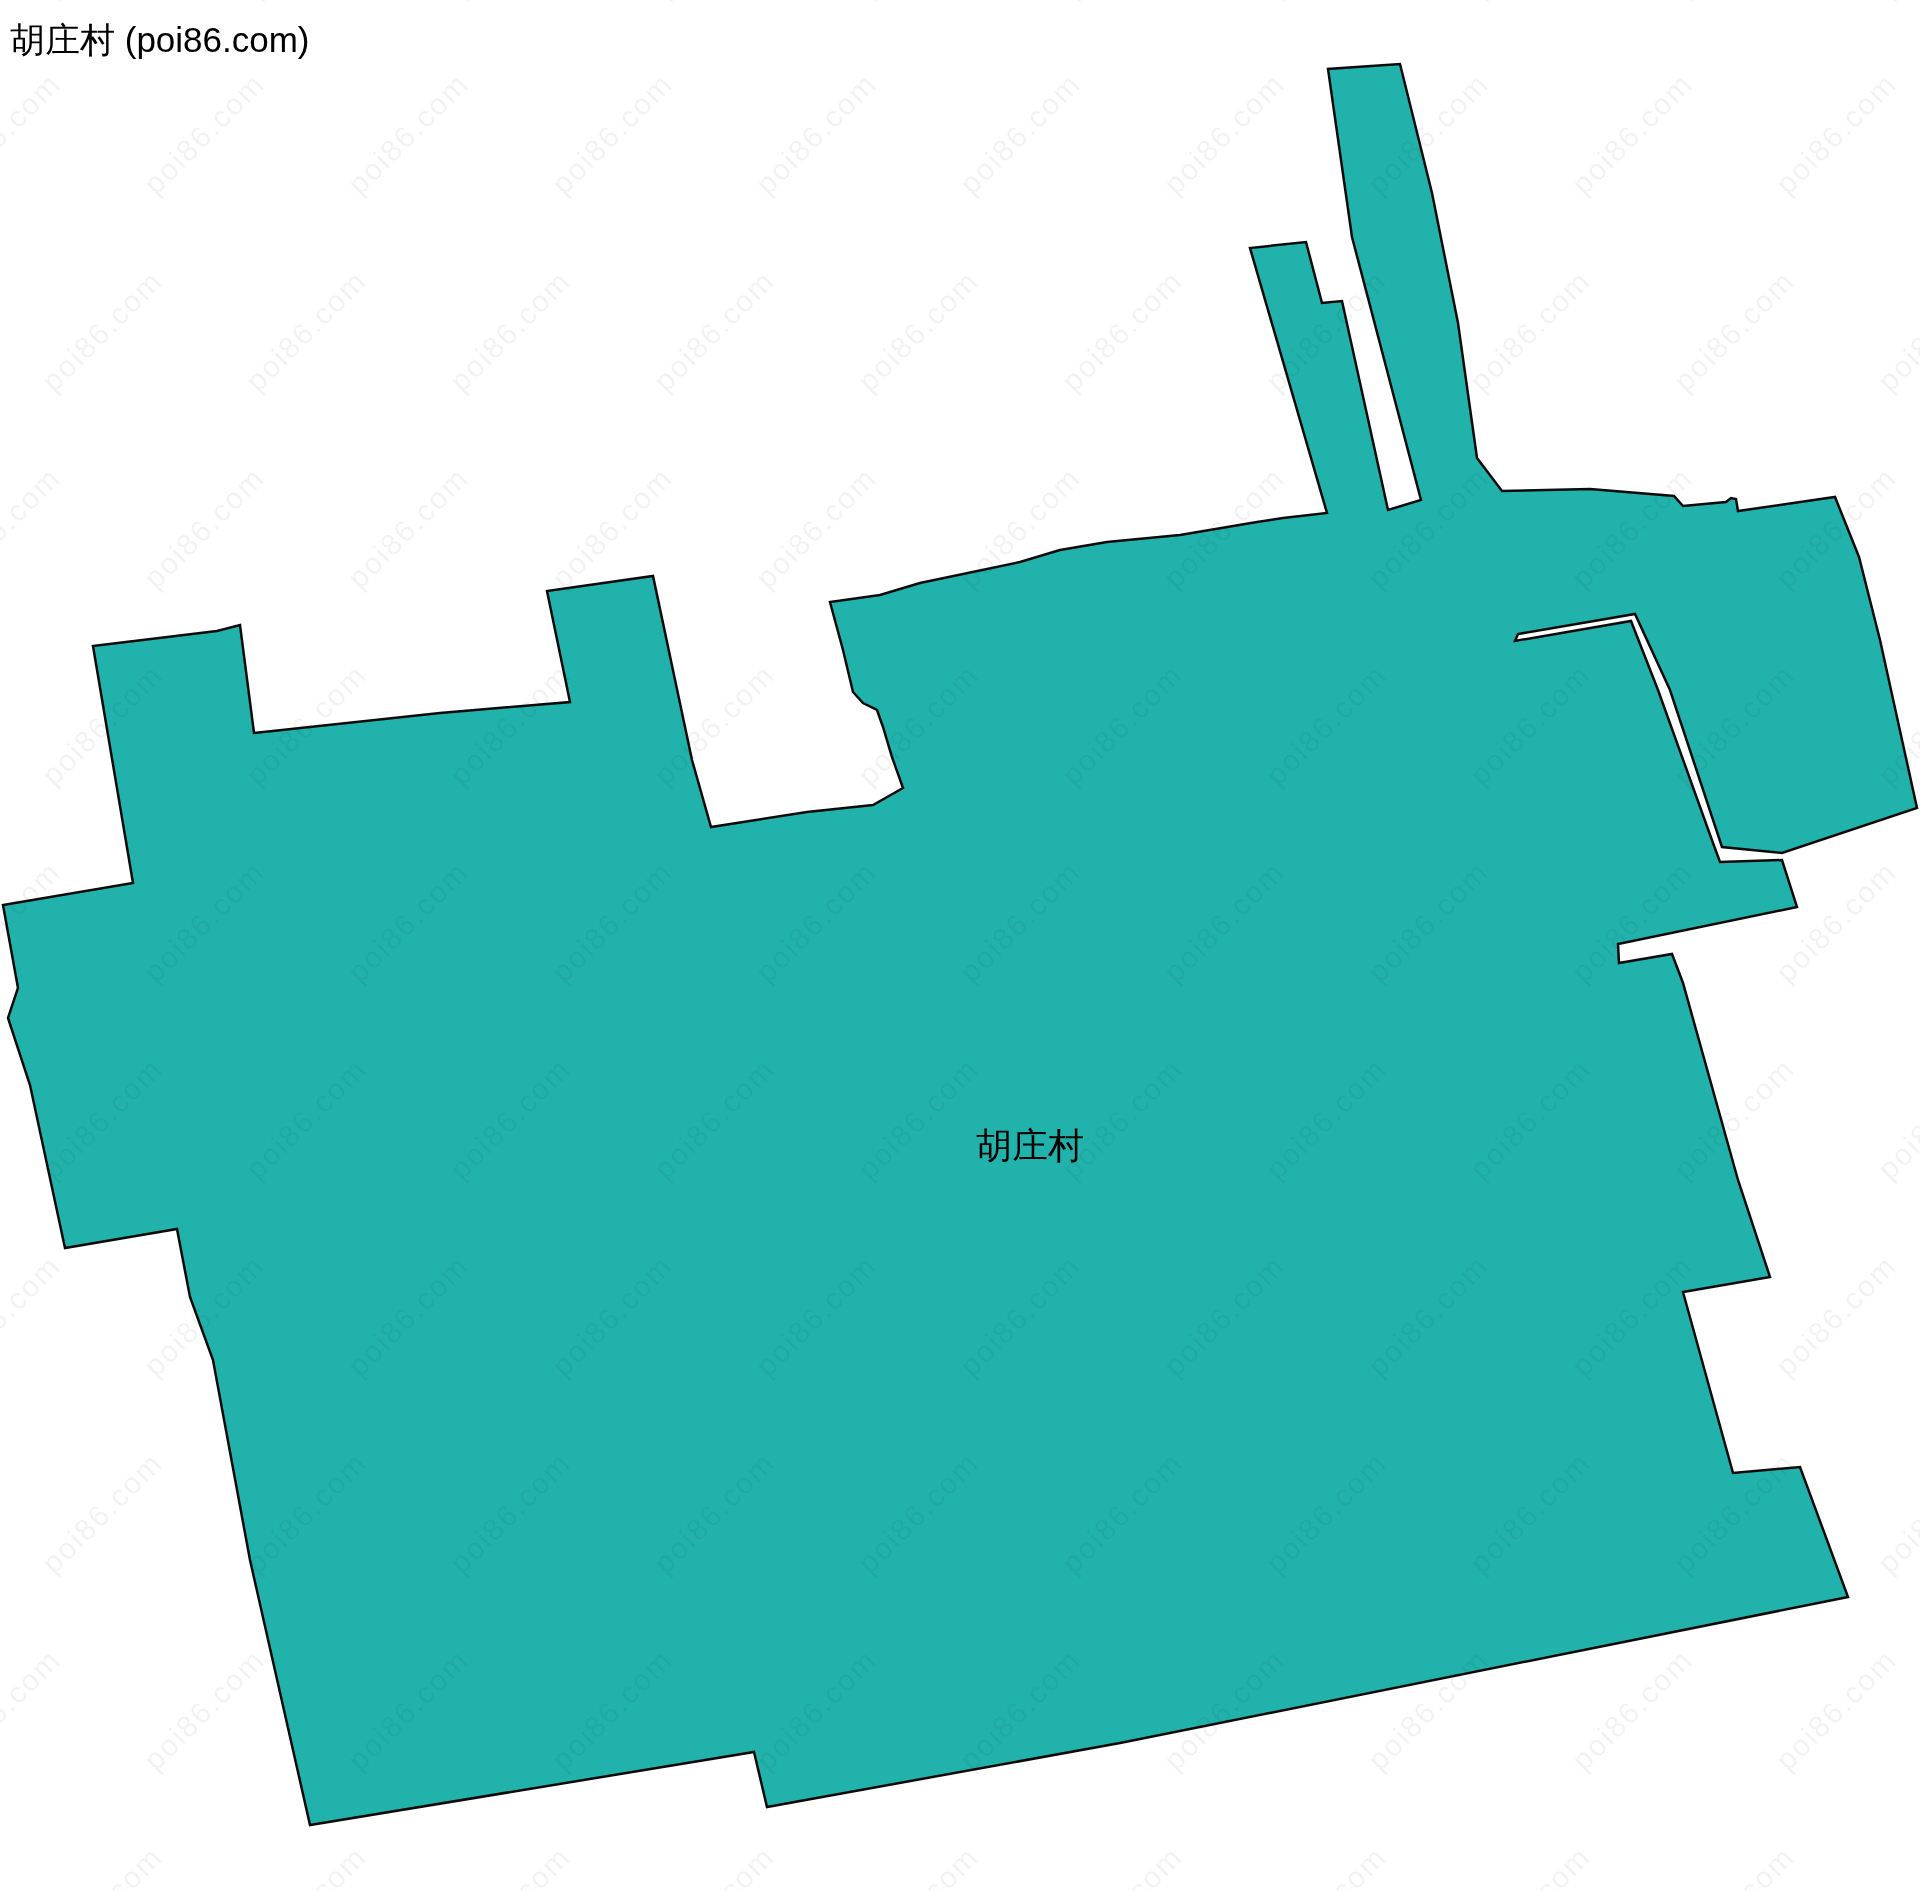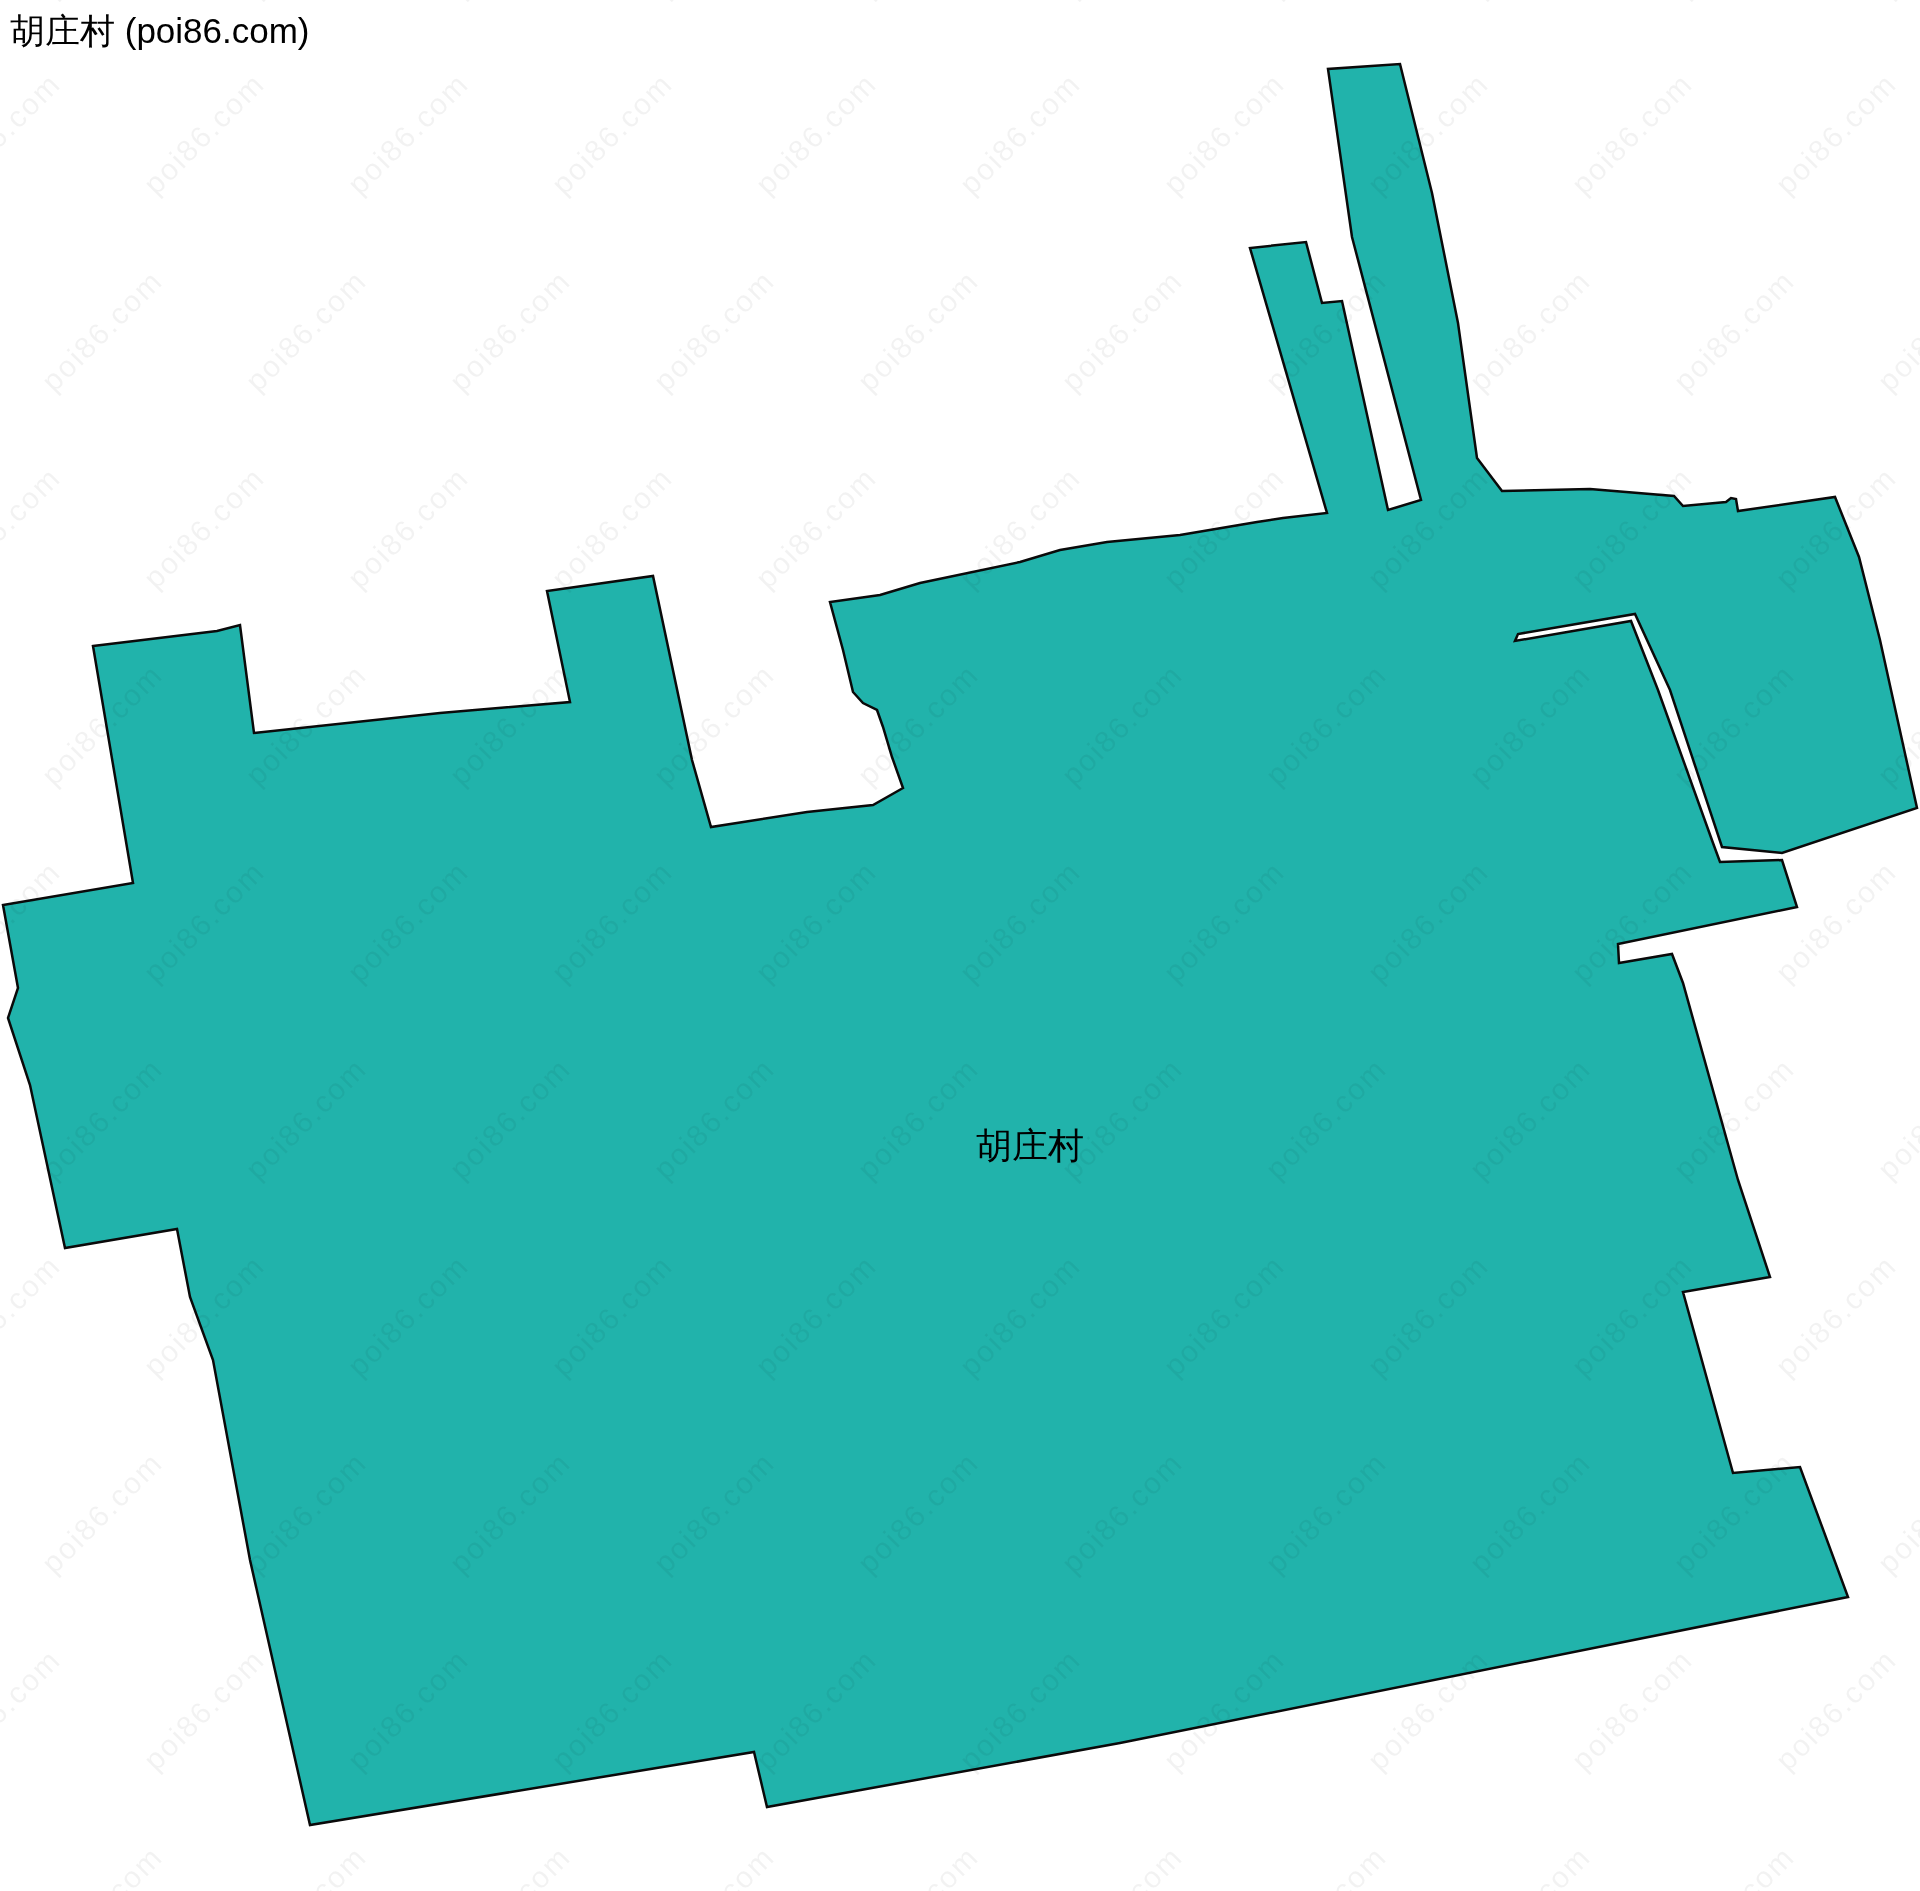--- a/index.html
+++ b/index.html
@@ -38,21 +38,21 @@
     font-size: 30px;
     letter-spacing: 2px;
     white-space: nowrap;
     transform: rotate(-45deg);
     transform-origin: center center;
     user-select: none;
   }
   #page-title {
     position: absolute;
     left: 10px;
-    top: 8px;
+    top: 17px;
     font-size: 35px;
     color: #000000;
     z-index: 3;
     white-space: nowrap;
   }
   #region-label {
     position: absolute;
     font-size: 36px;
     color: #000000;
     z-index: 3;

